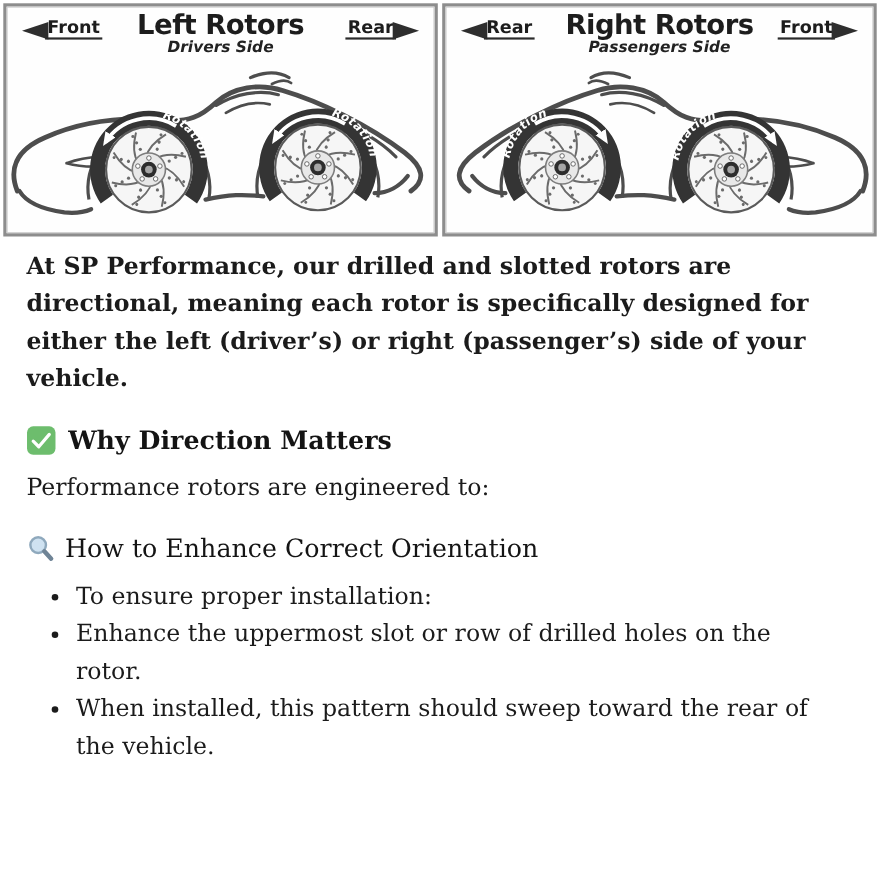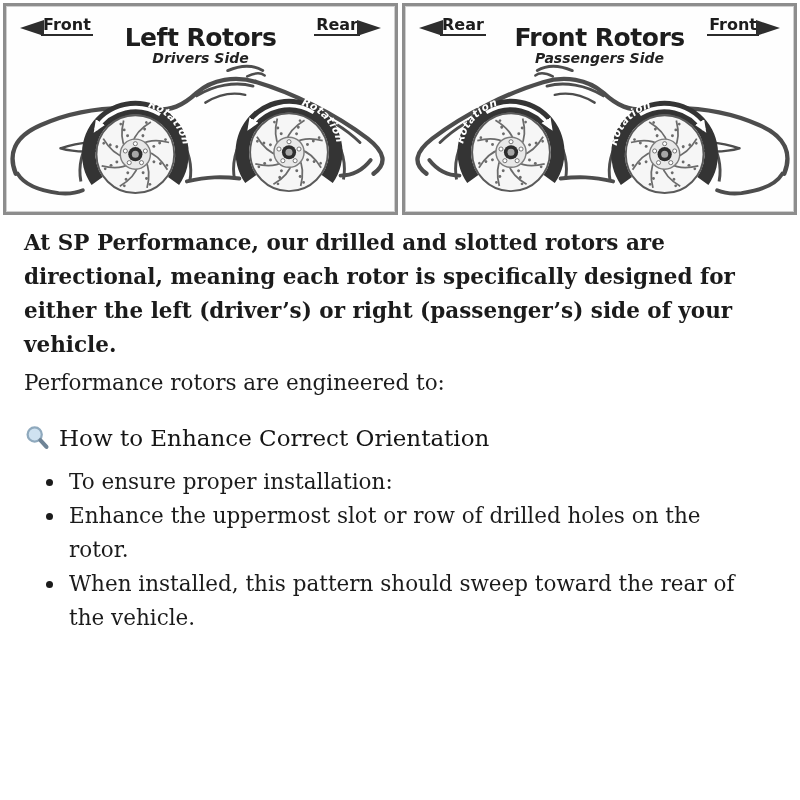--- a/index.html
+++ b/index.html
@@ -4,21 +4,21 @@
 <style>
   html,body{margin:0;padding:0;background:#ffffff;}
   body{width:800px;color:#1b1b1b;font-family:"DejaVu Serif",serif;}
 
   
   .diagram{display:flex;gap:4px;padding:3px 3px 0 3px;}
   .panel{flex:1;margin:0;border:3px solid #8d8d8d;outline:1px solid #cfcfcf;outline-offset:-4px;
          height:206px;position:relative;overflow:hidden;background:#fefefe;}
   .panel-header{position:relative;text-align:center;padding-top:4px;z-index:3;
                 font-family:"DejaVu Sans","Liberation Sans",sans-serif;}
-  .panel-title{font-size:25px;font-weight:bold;letter-spacing:-0.5px;color:#1d1d1d;line-height:1.02;margin-top:15px;}
+  .panel-title{font-size:25px;font-weight:bold;letter-spacing:-0.5px;color:#1d1d1d;line-height:1.02;}
   .panel-subtitle{font-size:14px;font-weight:bold;font-style:italic;color:#222;line-height:1.1;}
   .dir{position:absolute;top:10px;display:flex;align-items:center;}
   .dir-left{left:14px;}
   .dir-right{right:14px;}
   .dir-text{font-size:16px;font-weight:bold;color:#1d1d1d;
             border-bottom:2.5px solid #2b2b2b;padding:0 2px 0 2px;line-height:1.15;}
   .tri{width:0;height:0;display:inline-block;}
   .tri-left{border-top:8px solid transparent;border-bottom:8px solid transparent;
             border-right:24px solid #2e2e2e;margin-right:-3px;margin-top:4px;}
   .tri-right{border-top:8px solid transparent;border-bottom:8px solid transparent;
@@ -127,21 +127,21 @@
       </svg>
     </figure>
 
     <figure class="panel">
       <div class="panel-header">
         <span class="dir dir-left">
           <i class="tri tri-left"></i>
           <span class="dir-text">Rear</span>
         </span>
         <div>
-          <div class="panel-title">Front Rotors</div>
+          <div class="panel-title">Right Rotors</div>
           <div class="panel-subtitle">Passengers Side</div>
         </div>
         <span class="dir dir-right">
           <span class="dir-text">Front</span>
           <i class="tri tri-right"></i>
         </span>
       </div>
 
       <svg class="car-svg" viewBox="0 0 400 160">
         <defs>
@@ -166,20 +166,29 @@
         <text class="rot-text"><textPath href="#tpR1" startOffset="4">Rotation</textPath></text>
         <text class="rot-text"><textPath href="#tpR2" startOffset="4">Rotation</textPath></text>
       </svg>
     </figure>
   </div>
 
   <div class="article">
 
     <p class="intro">At SP Performance, our drilled and slotted rotors are directional, meaning each rotor is specifically designed for either the left (driver’s) or right (passenger’s) side of your vehicle.</p>
 
+    <h2 class="sec-title">
+      <span class="sec-icon">
+        <svg width="27" height="27" viewBox="0 0 24 24">
+          <rect x="0.5" y="0.5" width="23" height="23" rx="5" fill="#6dbd6d"></rect>
+          <path d="M5.5 12.5 L10 17 L18.5 7" fill="none" stroke="#ffffff" stroke-width="2.6" stroke-linecap="round" stroke-linejoin="round"></path>
+        </svg>
+      </span>
+      <span>Why Direction Matters</span>
+    </h2>
 
     <p class="lead">Performance rotors are engineered to:</p>
 
 
     <h2 class="sec-title regular">
       <span class="sec-icon">
         <svg width="27" height="27" viewBox="0 0 24 24">
           <circle cx="9.5" cy="8.5" r="6.3" fill="#cfe2f1" stroke="#8fa9bd" stroke-width="2"></circle>
           <line x1="14.5" y1="13.5" x2="20" y2="19.5" stroke="#6f8496" stroke-width="3.6" stroke-linecap="round"></line>
         </svg>

